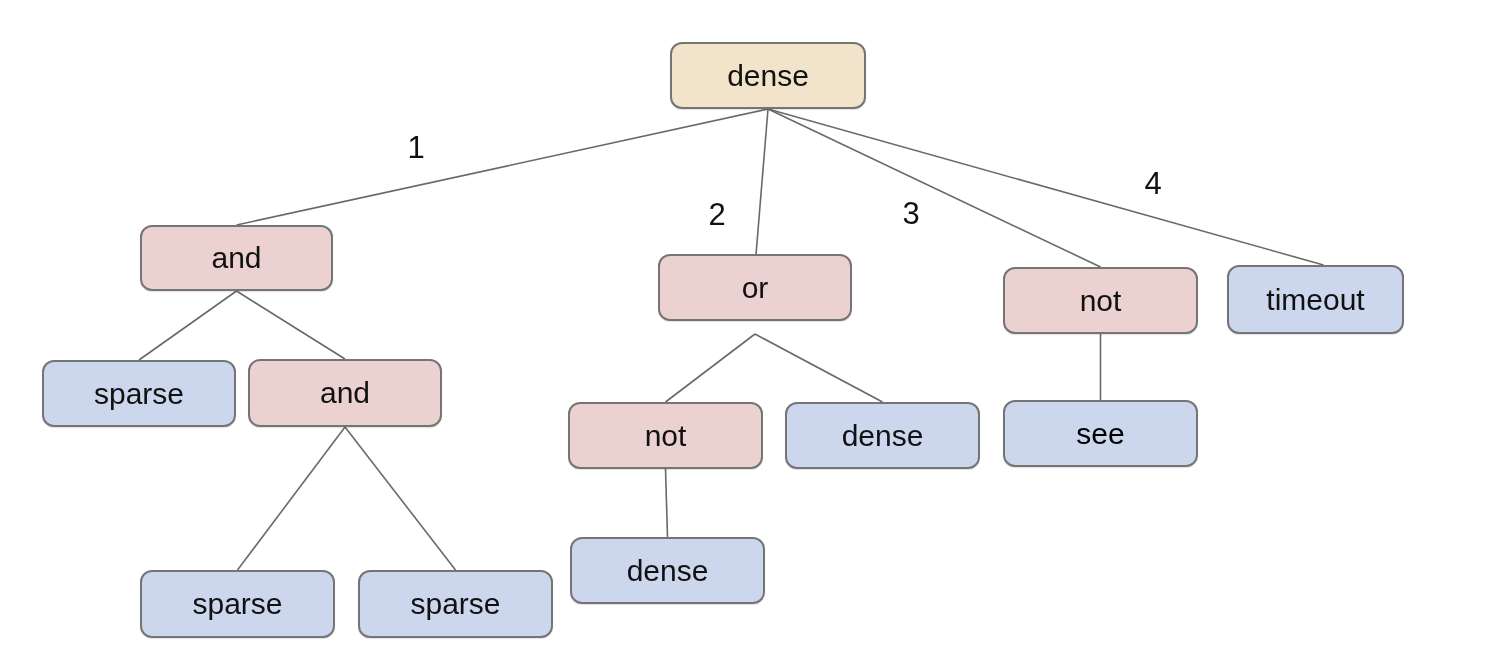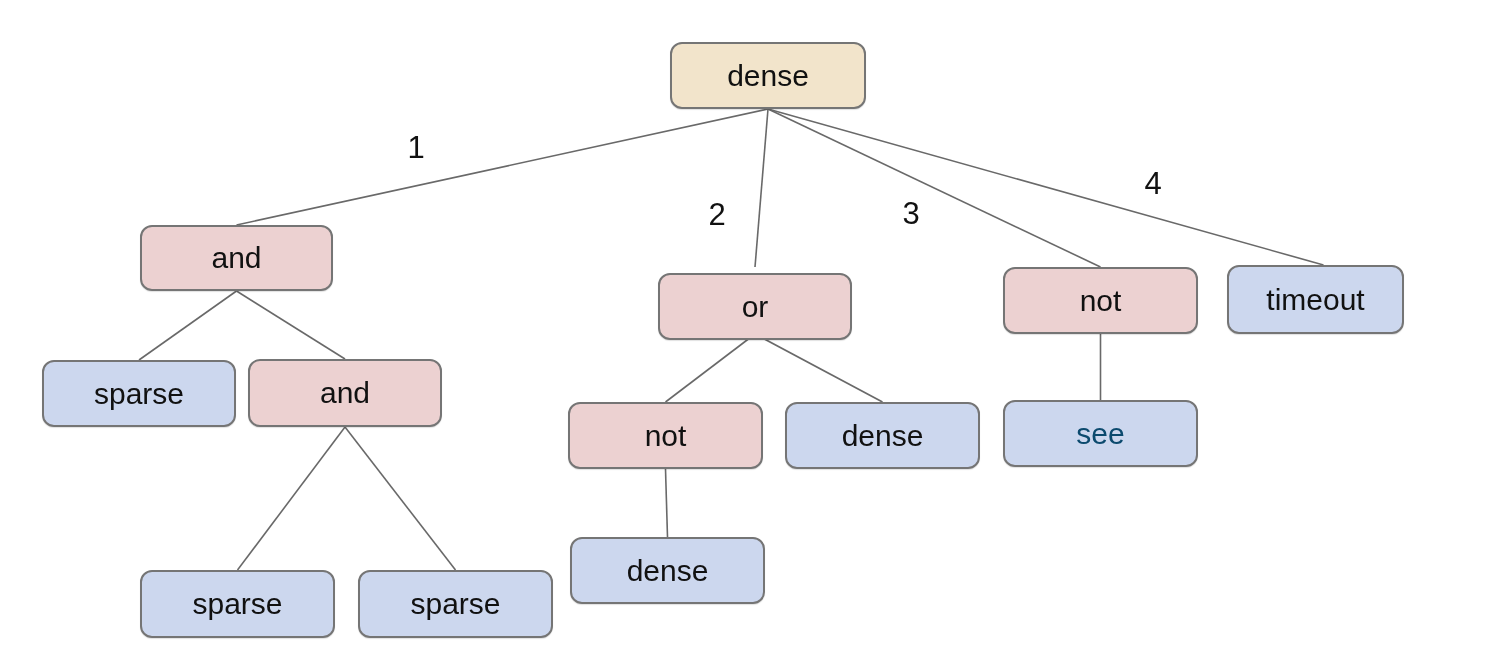--- a/index.html
+++ b/index.html
@@ -56,28 +56,28 @@
       <line x1="236.5" y1="291" x2="345" y2="359" stroke="#696969" stroke-width="1.6"></line>
       <line x1="345" y1="427" x2="237.5" y2="570" stroke="#696969" stroke-width="1.6"></line>
       <line x1="345" y1="427" x2="455.5" y2="570" stroke="#696969" stroke-width="1.6"></line>
       <line x1="755" y1="334" x2="665.5" y2="402" stroke="#696969" stroke-width="1.6"></line>
       <line x1="755" y1="334" x2="882.5" y2="402" stroke="#696969" stroke-width="1.6"></line>
       <line x1="665.5" y1="469" x2="667.5" y2="537" stroke="#696969" stroke-width="1.6"></line>
       <line x1="1100.5" y1="334" x2="1100.5" y2="400" stroke="#696969" stroke-width="1.6"></line>
     </svg>
 <div class="node" style="left: 670px; top: 42px; width: 196px; height: 67px; background: rgb(242, 228, 203); border-color: rgb(117, 117, 117); color: rgb(17, 17, 17);">dense</div>
     <div class="node" style="left: 140px; top: 225px; width: 193px; height: 66px; background: rgb(236, 209, 209); border-color: rgb(117, 117, 117); color: rgb(17, 17, 17);">and</div>
-    <div class="node" style="left: 658px; top: 273px; width: 194px; height: 67px; background: rgb(236, 209, 209); border-color: rgb(117, 117, 117); color: rgb(17, 17, 17);">or</div>
+    <div class="node" style="left: 658px; top: 254px; width: 194px; height: 67px; background: rgb(236, 209, 209); border-color: rgb(117, 117, 117); color: rgb(17, 17, 17);">or</div>
     <div class="node" style="left: 1003px; top: 267px; width: 195px; height: 67px; background: rgb(236, 209, 209); border-color: rgb(117, 117, 117); color: rgb(17, 17, 17);">not</div>
     <div class="node" style="left: 1227px; top: 265px; width: 177px; height: 69px; background: rgb(204, 215, 238); border-color: rgb(117, 117, 117); color: rgb(17, 17, 17);">timeout</div>
     <div class="node" style="left: 42px; top: 360px; width: 194px; height: 67px; background: rgb(204, 215, 238); border-color: rgb(117, 117, 117); color: rgb(17, 17, 17);">sparse</div>
     <div class="node" style="left: 248px; top: 359px; width: 194px; height: 68px; background: rgb(236, 209, 209); border-color: rgb(117, 117, 117); color: rgb(17, 17, 17);">and</div>
     <div class="node" style="left: 568px; top: 402px; width: 195px; height: 67px; background: rgb(236, 209, 209); border-color: rgb(117, 117, 117); color: rgb(17, 17, 17);">not</div>
     <div class="node" style="left: 785px; top: 402px; width: 195px; height: 67px; background: rgb(204, 215, 238); border-color: rgb(117, 117, 117); color: rgb(17, 17, 17);">dense</div>
-    <div class="node" style="left: 1003px; top: 400px; width: 195px; height: 67px; background: rgb(204, 215, 238); border-color: rgb(117, 117, 117); color: #0c4a6e;">see</div>
+    <div class="node" style="left: 1003px; top: 400px; width: 195px; height: 67px; background: rgb(204, 215, 238); border-color: rgb(117, 117, 117); color: #000000;">see</div>
     <div class="node" style="left: 570px; top: 537px; width: 195px; height: 67px; background: rgb(204, 215, 238); border-color: rgb(117, 117, 117); color: rgb(17, 17, 17);">dense</div>
     <div class="node" style="left: 140px; top: 570px; width: 195px; height: 68px; background: rgb(204, 215, 238); border-color: rgb(117, 117, 117); color: rgb(17, 17, 17);">sparse</div>
     <div class="node" style="left: 358px; top: 570px; width: 195px; height: 68px; background: rgb(204, 215, 238); border-color: rgb(117, 117, 117); color: rgb(17, 17, 17);">sparse</div>
     <div class="edge-label" style="left: 416px; top: 148px; color: rgb(17, 17, 17);">1</div>
     <div class="edge-label" style="left: 717px; top: 215px; color: rgb(17, 17, 17);">2</div>
     <div class="edge-label" style="left: 911px; top: 214px; color: rgb(17, 17, 17);">3</div>
     <div class="edge-label" style="left: 1153px; top: 184px; color: rgb(17, 17, 17);">4</div>
   </div>
 
 </body></html>

